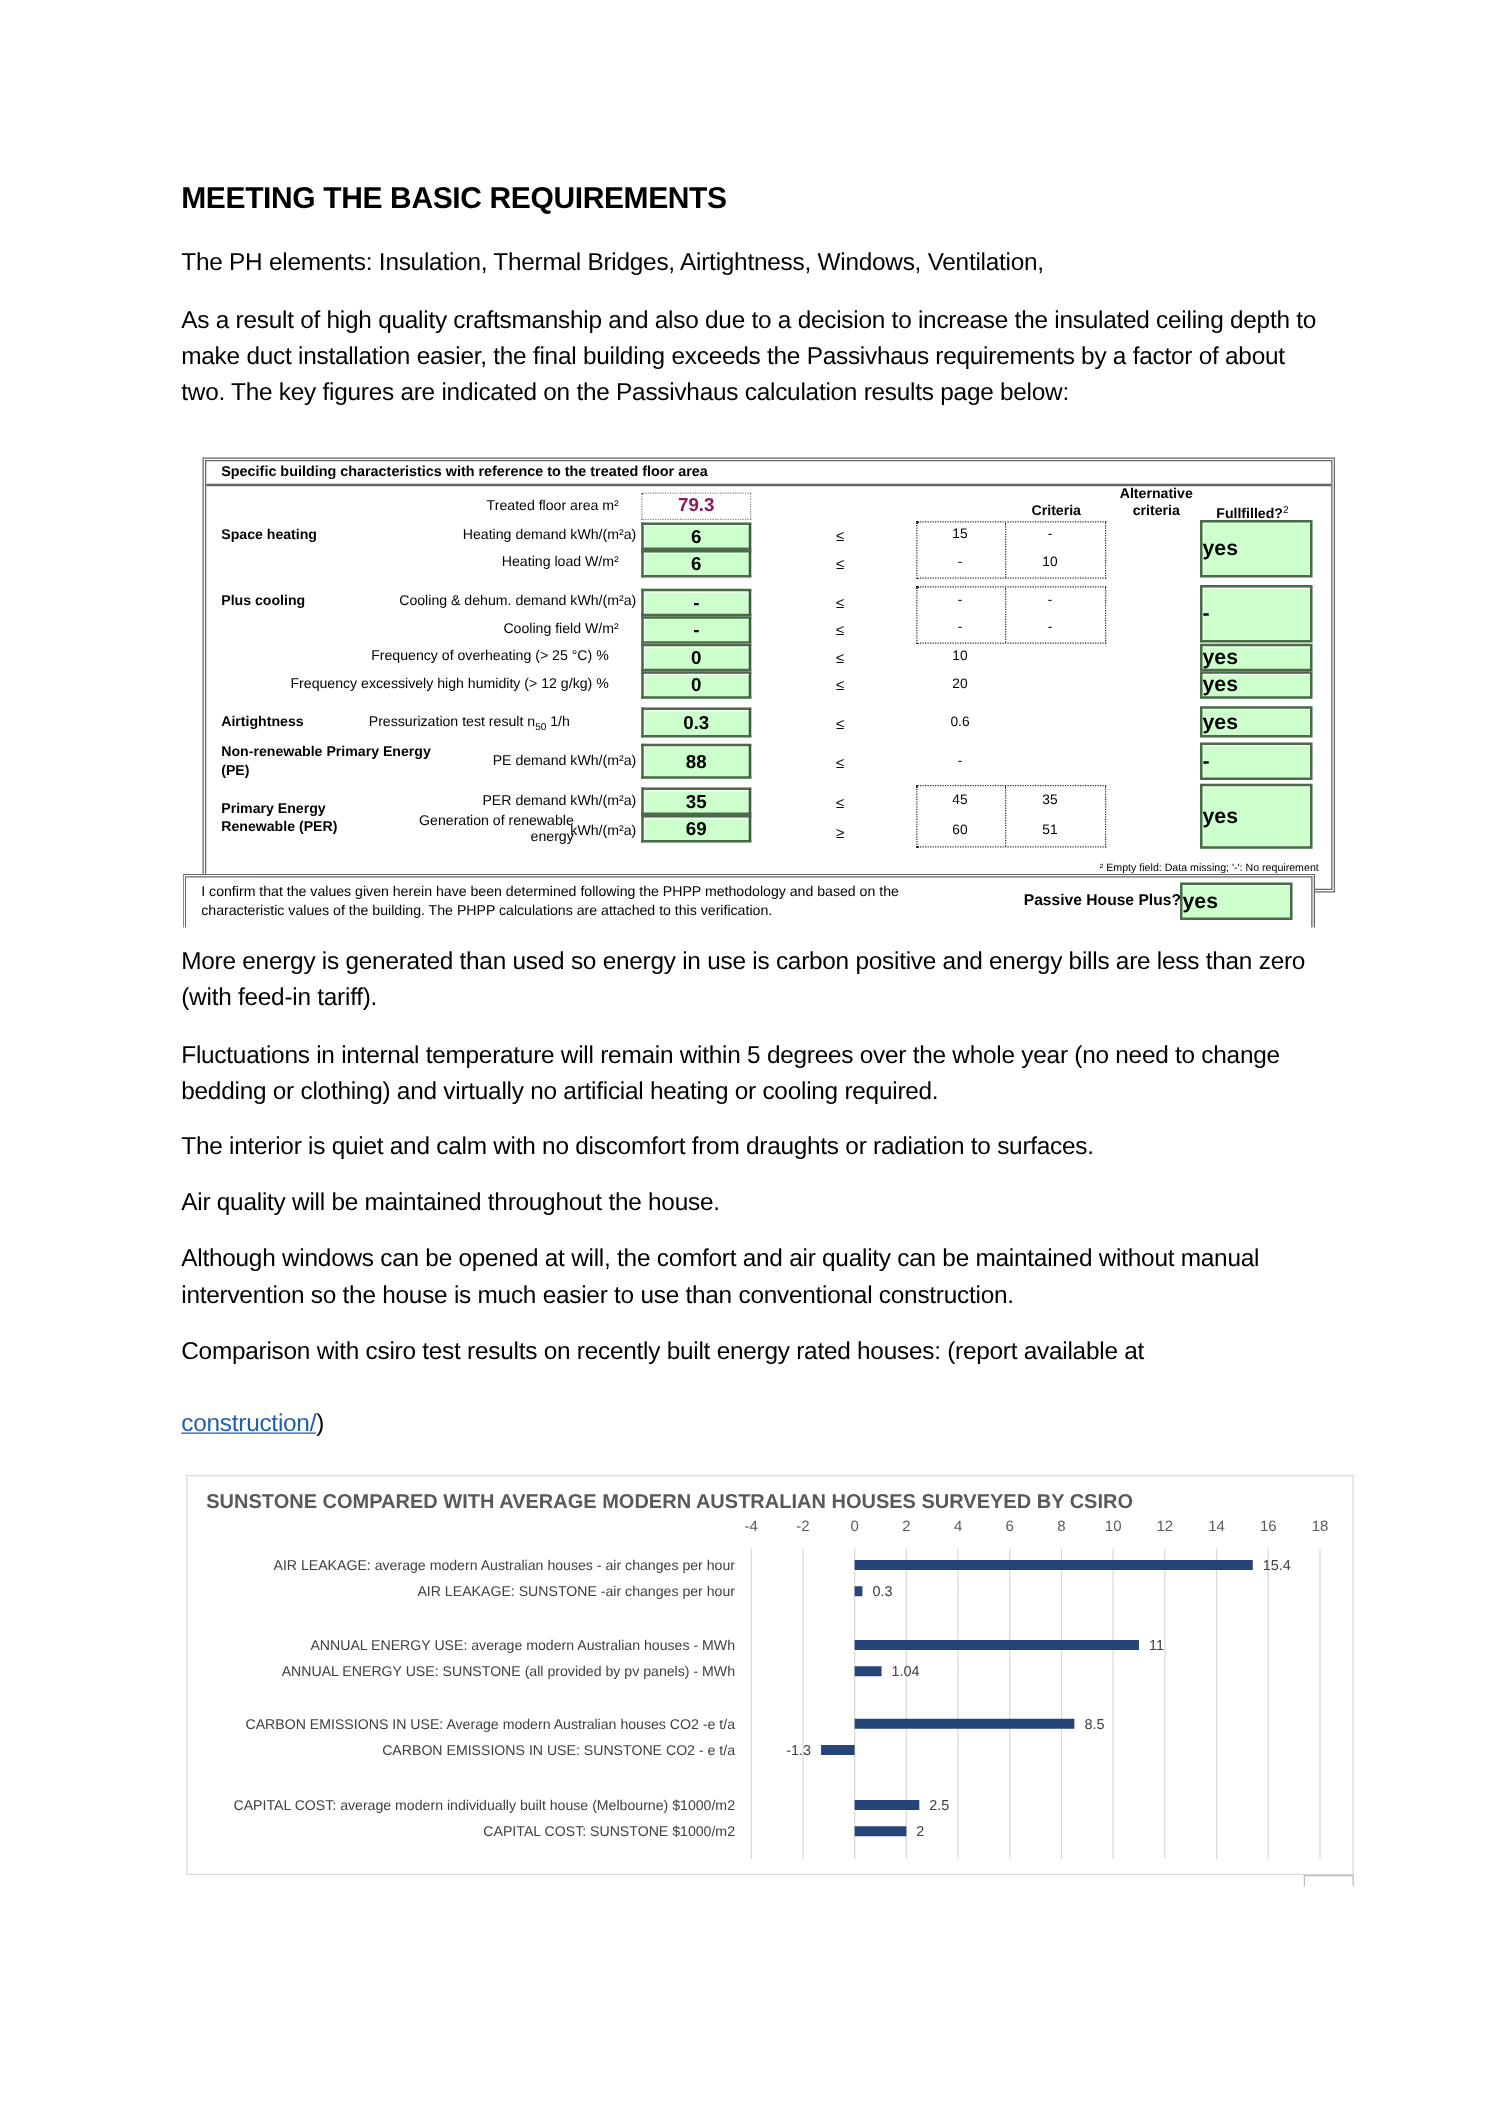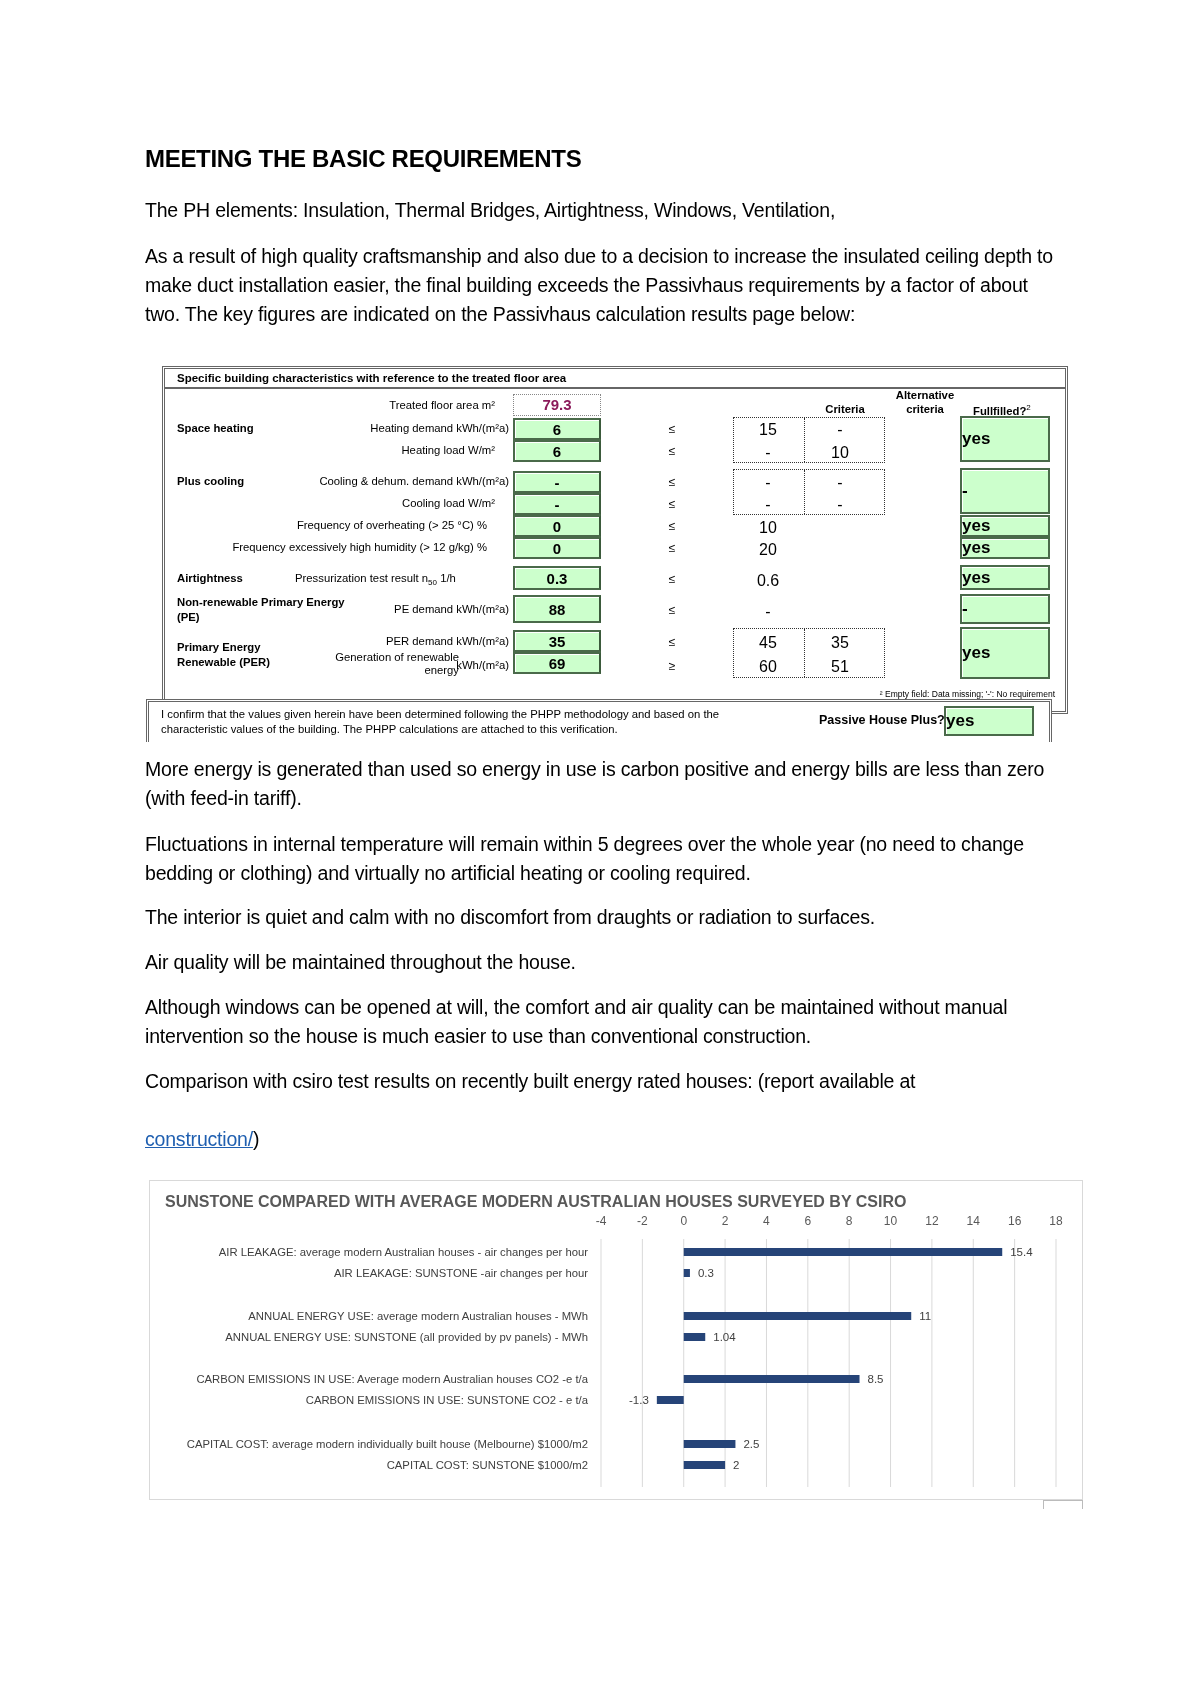--- a/index.html
+++ b/index.html
@@ -16,21 +16,21 @@
              font-size:11.5px; font-weight:bold; padding:3px 0 0 12px; box-sizing:border-box; }
   .ph .t { position:absolute; font-size:11.3px; white-space:nowrap; }
   .ph .b { font-weight:bold; }
   .ph .r { text-align:right; }
   .vbox { position:absolute; width:88px; height:20px; background:#ccffcc; border:2px solid #4a6a4a;
           border-right-color:#3b5a3b; box-shadow:inset 1px 1px 0 #fff; font-weight:bold; font-size:15px;
           text-align:center; line-height:20px; box-sizing:border-box; height:22px; }
   .vbox.tfa { background:#fff; border:1px dotted #888; color:#8b1a5a;text-align:center; }
   .crit { position:absolute; width:150px; border:1px dotted #333; }
   .crit .mid { position:absolute; left:70px; top:0; bottom:0; border-left:1px dotted #333; }
-  .cv { position:absolute; font-size:16px; width:70px; text-align:center; }
+  .cv { position:absolute; font-size:11px; width:70px; text-align:center; }
   .le { position:absolute; font-size:12px; width:20px; text-align:center; }
   .ful { position:absolute; left:795px; width:90px; background:#ccffcc; border:2px solid #4a6a4a;
          font-weight:bold; font-size:17px; text-align:left; box-sizing:border-box; box-shadow:inset 1px 1px 0 #fff; }
   .ph2 { position:absolute; left:146px; top:699px; width:900px; height:40px;
          border:3px double #666; border-bottom:none; background:#fff; }
   .ph2 .conf { position:absolute; left:12px; top:5px; font-size:11.3px; line-height:15px; width:600px; }
   .ph2 .plus { position:absolute; left:670px; top:11px; font-size:12.5px; font-weight:bold; }
   .ph2 .ful { top:4px; height:30px; line-height:26px; }
 
   
@@ -62,21 +62,21 @@
   <div class="t b" style="left:12px;top:106px">Plus cooling</div>
   <div class="t b" style="left:12px;top:203px">Airtightness</div>
   <div class="t b" style="left:12px;top:227px">Non-renewable Primary Energy</div>
   <div class="t b" style="left:12px;top:242px">(PE)</div>
   <div class="t b" style="left:12px;top:272px">Primary Energy</div>
   <div class="t b" style="left:12px;top:287px">Renewable (PER)</div>
 
   <div class="t r" style="right:556px;top:53px">Heating demand kWh/(m²a)</div>
   <div class="t r" style="right:570px;top:75px">Heating load W/m²</div>
   <div class="t r" style="right:556px;top:106px">Cooling &amp; dehum. demand kWh/(m²a)</div>
-  <div class="t r" style="right:570px;top:128px">Cooling load W/m²</div>
+  <div class="t r" style="right:570px;top:128px">Cooling field W/m²</div>
   <div class="t r" style="right:578px;top:150px">Frequency of overheating (&gt; 25 °C) %</div>
   <div class="t r" style="right:578px;top:172px">Frequency excessively high humidity (&gt; 12 g/kg) %</div>
   <div class="t" style="left:130px;top:203px"><span>Pressurization test result n</span><sub style="font-size:8px">50</sub> <span>1/h</span></div>
   <div class="t r" style="right:556px;top:234px">PE demand kWh/(m²a)</div>
   <div class="t r" style="right:556px;top:266px">PER demand kWh/(m²a)</div>
   <div class="t r" style="right:606px;top:282px">Generation of renewable</div>
   <div class="t r" style="right:606px;top:295px">energy</div>
   <div class="t r" style="right:556px;top:290px">kWh/(m²a)</div>
 
   <div class="vbox" style="left:348px;top:49px">6</div>

